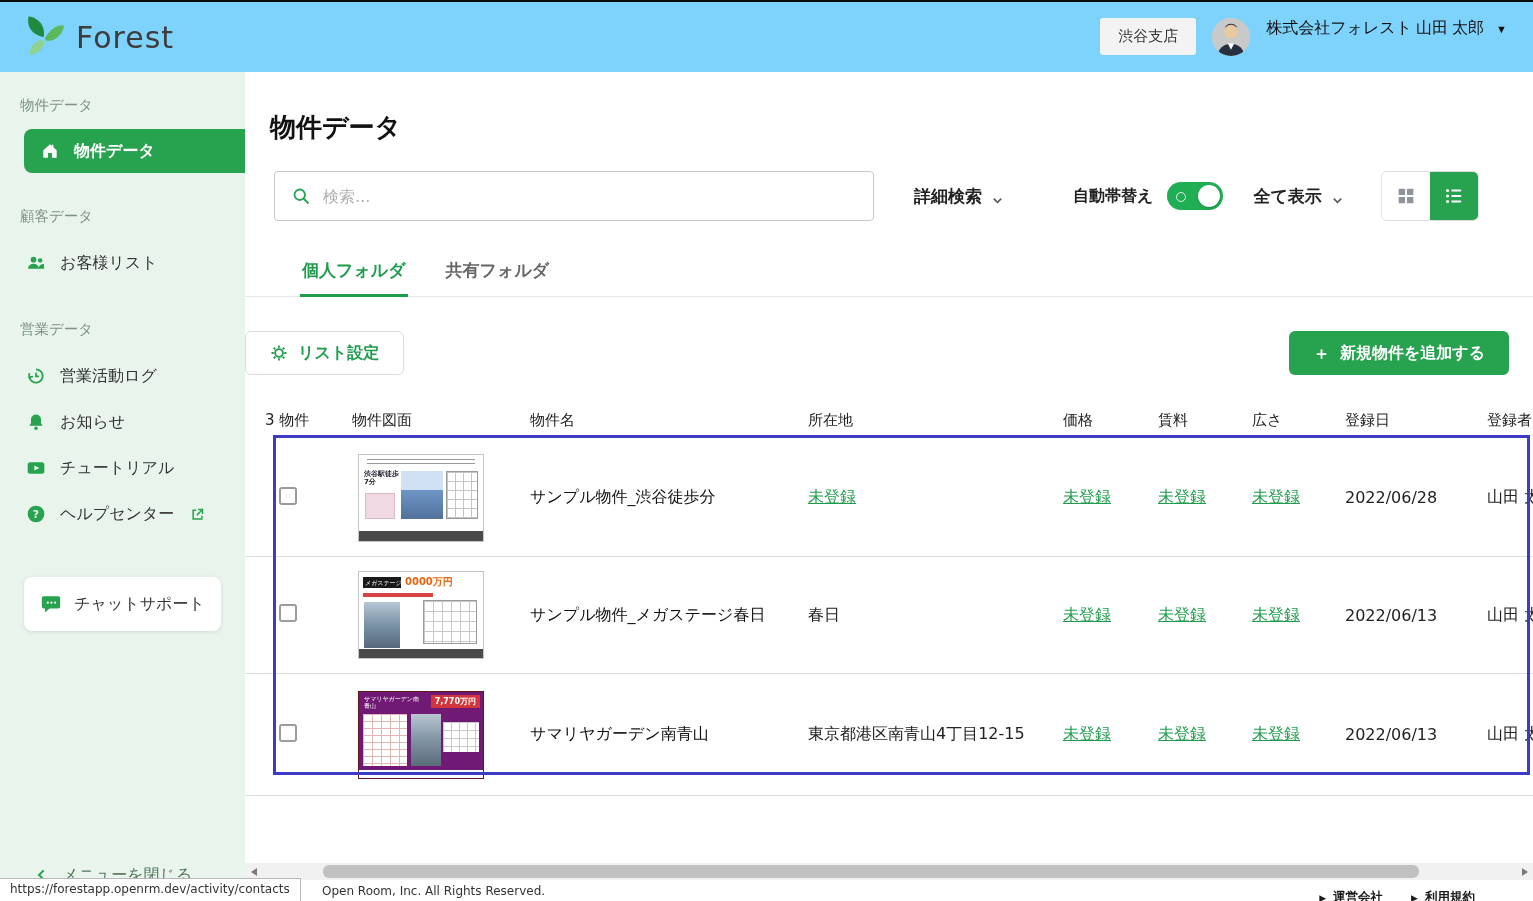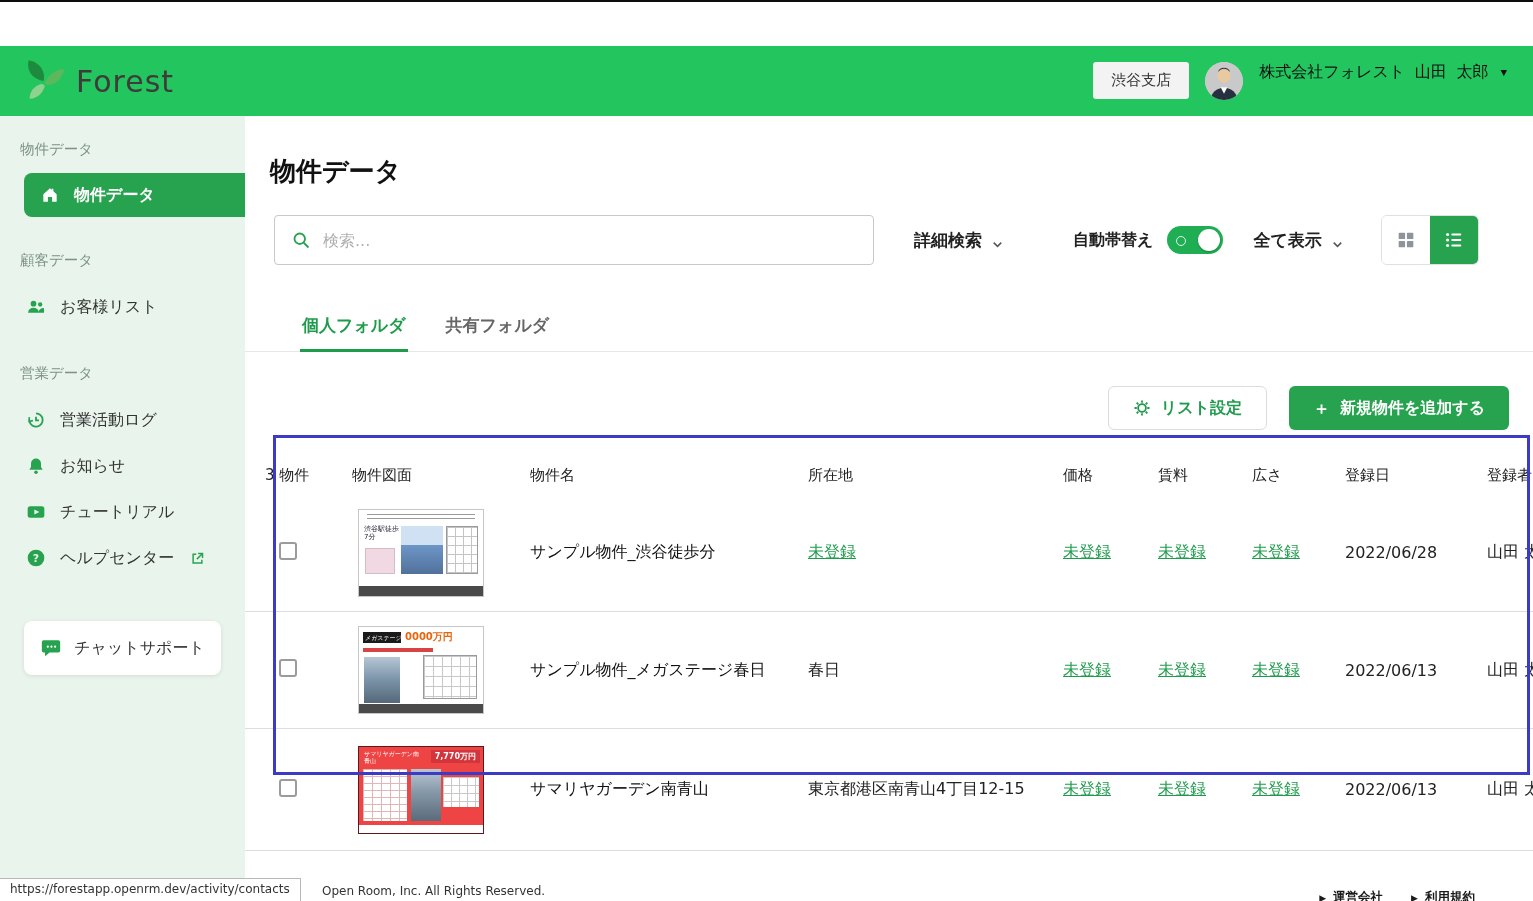--- a/index.html
+++ b/index.html
@@ -1,29 +1,29 @@
 <!DOCTYPE html>
 <html><head>
 <meta charset="utf-8">
 <style>
   * { margin:0; padding:0; box-sizing:border-box; }
   html,body { width:1533px; height:901px; }
   body { font-family:"DejaVu Sans","Liberation Sans",sans-serif; background:#fff; color:#222; }
   .screen { position:relative; width:1533px; height:901px; overflow:hidden; background:#fff; border-top:2px solid #0d0d0d; }
 
   
-  .app-header { height:70px; display:flex; align-items:center; justify-content:space-between; padding:0 26px 0 20px; background:#22c55e;margin-top:44px; }
+  .app-header { height:70px; display:flex; align-items:center; justify-content:space-between; padding:0 26px 0 20px; background:#7dd3fc; }
   .brand { display:flex; align-items:center; gap:10px; cursor:pointer; }
   .brand svg { width:46px; height:46px; }
   .brand-text { font-size:30px; color:#3f3b3a; letter-spacing:1px; }
   .header-right { display:flex; align-items:flex-start; gap:16px; }
   .branch-badge { background:#f3f3f3; color:#333; font-size:15px; padding:9px 18px; border-radius:3px; }
   .avatar { width:38px; height:38px; border-radius:50%; overflow:hidden; background:#cfcfcf; cursor:pointer; flex-shrink:0; }
   .avatar svg { width:100%; height:100%; }
-  .user-menu { display:flex; align-items:center; gap:12px; background:none; border:none; font-size:16px; color:#111; cursor:pointer; font-family:Liberation Mono, monospace; }
+  .user-menu { display:flex; align-items:center; gap:12px; background:none; border:none; font-size:16px; color:#111; cursor:pointer; font-family:Liberation Serif, serif; }
   .caret { font-size:11px; color:#111; }
 
   
   .body { display:flex; height:809px; }
   .sidebar { position:relative; width:245px; background:#e9f5ec; overflow:hidden; flex-shrink:0; }
   .main { position:relative; flex:1; overflow:hidden; background:#fff; }
 
   
   .side-label { margin:34px 0 6px 20px; font-size:14.5px; color:#7d9184; }
   .side-label.first { margin-top:24px; }
@@ -55,25 +55,25 @@
   .toggle::after { content:""; position:absolute; right:3px; top:3px; width:22px; height:22px; background:#fff; border-radius:50%; box-shadow:0 1px 2px rgba(0,0,0,.25); }
   .all-btn { margin-left:30px; }
   .view-group { display:flex; margin-left:36px; border:1px solid #e0e0e0; border-radius:6px; overflow:hidden; }
   .view-btn { width:48px; height:48px; display:flex; align-items:center; justify-content:center; border:none; background:#fff; cursor:pointer; }
   .view-btn svg { width:22px; height:22px; color:#8e9499; }
   .view-btn.active { background:#27a24f; }
   .view-btn.active svg { color:#fff; }
 
   
   .tabs { display:flex; gap:36px; margin-top:32px; padding-left:55px; border-bottom:1px solid #e7e7e7; }
-  .tab { font-size:17px; font-weight:bold; color:#666; padding:6px 2px 12px; cursor:pointer; border-bottom:3px solid transparent; margin-bottom:-1px;margin-top:11px; }
+  .tab { font-size:17px; font-weight:bold; color:#666; padding:6px 2px 12px; cursor:pointer; border-bottom:3px solid transparent; margin-bottom:-1px; }
   .tab.active { color:#1f9b4c; border-bottom-color:#1f9b4c; }
 
   
-  .actions-row { display:flex; justify-content:flex-end; gap:22px; margin:34px 24px 0 0; }
+  .actions-row { display:flex; justify-content:space-between; gap:22px; margin:34px 24px 0 0; }
   .btn-outline { display:flex; align-items:center; gap:10px; height:44px; padding:0 24px; background:#fff; border:1px solid #dcdcdc; border-radius:6px; font-size:16px; font-weight:bold; color:#1f9b4c; cursor:pointer; font-family:inherit; }
   .btn-outline svg { width:18px; height:18px; color:#1f9b4c; }
   .btn-primary { display:flex; align-items:center; gap:10px; height:44px; padding:0 24px; background:#27a24f; border:none; border-radius:6px; font-size:16px; font-weight:bold; color:#fff; cursor:pointer; font-family:inherit; }
   .btn-primary .plus { font-size:17px; font-weight:bold; }
 
   
   .table { position:relative; margin-top:26px; }
   .thead, .trow { display:grid; grid-template-columns:87px 178px 278px 255px 95px 94px 93px 142px 1fr; align-items:center; padding-left:20px; }
   .thead { height:38px; font-size:15px; color:#222; }
   .trow { height:117px; border-top:1px solid #ddd; cursor:pointer; }
@@ -84,34 +84,34 @@
   .cell-name { font-weight:normal; font-size:16px; color:#111; padding-right:18px; }
   .cell-text { font-size:16px; color:#222; padding-right:10px; }
   .link-green { font-size:16px; color:#1f9b4c; text-decoration:underline; cursor:pointer; width:max-content; }
   .cell-reg { font-size:16px; color:#222; white-space:nowrap; overflow:hidden; }
 
   .highlight-box { position:absolute; left:273px; top:433px; width:1257px; height:340px; border:3px solid #3b3bc6; pointer-events:none; z-index:7; }
 
   
   .thumb { position:relative; width:126px; height:88px; background:#fff; border:1px solid #c6c6c6; overflow:hidden; margin-left:6px; }
   .t1-topline { position:absolute; top:4px; left:8px; right:8px; height:7px; background:repeating-linear-gradient(to bottom,#9a9a9a 0 1px,transparent 1px 4px); }
-  .t1-caption { position:absolute; top:15px; left:5px; width:36px; font-size:7px; font-weight:normal; color:#223; line-height:1.25; }
+  .t1-caption { position:absolute; top:15px; left:5px; width:36px; font-size:7px; font-weight:bold; color:#223; line-height:1.25; }
   .t1-map { position:absolute; left:6px; top:38px; width:30px; height:26px; background:#f0d9e2; border:1px solid #d8b9c6; }
   .t1-photo { position:absolute; left:42px; top:16px; width:42px; height:48px; background:linear-gradient(#cfe1f3 0%,#cfe1f3 40%,#6d96c6 40%,#51719b 100%); }
   .t1-plan { position:absolute; right:5px; top:16px; width:32px; height:48px; border:1px solid #9a9a9a; background-color:#fff; background-image:linear-gradient(#c4c4c4 1px,transparent 1px),linear-gradient(90deg,#c4c4c4 1px,transparent 1px); background-size:8px 9px; }
   .t1-footer { position:absolute; left:0; right:0; bottom:0; height:10px; background:#4a4a4a; }
 
   .t2-chip { position:absolute; left:4px; top:5px; width:38px; height:11px; background:#1a1a1a; color:#fff; font-size:6px; line-height:11px; white-space:nowrap; overflow:hidden; padding-left:2px; }
   .t2-price { position:absolute; left:46px; top:3px; font-size:10px; font-weight:bold; color:#e8650f; white-space:nowrap; }
   .t2-redline { position:absolute; left:4px; top:21px; width:70px; height:4px; background:#d84343; }
   .t2-photo { position:absolute; left:5px; top:30px; width:36px; height:46px; background:linear-gradient(#b6c6d4 0%,#7b93a7 50%,#55687a 100%); }
   .t2-plan { position:absolute; right:6px; top:28px; width:54px; height:44px; border:1px solid #9a9a9a; background-color:#fff; background-image:linear-gradient(#c8c8c8 1px,transparent 1px),linear-gradient(90deg,#c8c8c8 1px,transparent 1px); background-size:9px 10px; }
   .t2-footer { position:absolute; left:0; right:0; bottom:0; height:9px; background:#4a4a4a; }
 
-  .t3 { background:#ef4444; border-color:#5d171d; }
+  .t3 { background:#701a75; border-color:#5d171d; }
   .t3-caption { position:absolute; left:5px; top:3px; width:60px; font-size:6px; color:#fff; line-height:1.3; }
   .t3-priceband { position:absolute; right:3px; top:3px; background:#d2353c; color:#fff; font-size:8px; font-weight:bold; padding:1px 4px; white-space:nowrap; }
   .t3-table { position:absolute; left:4px; top:22px; width:44px; height:52px; background-color:#fff; background-image:linear-gradient(#e3b6b6 1px,transparent 1px),linear-gradient(90deg,#e3b6b6 1px,transparent 1px); background-size:9px 7px; }
   .t3-photo { position:absolute; left:52px; top:22px; width:30px; height:52px; background:linear-gradient(#b9c6d2 0%,#8598a8 45%,#5a6b7a 100%); }
   .t3-plan { position:absolute; right:4px; top:30px; width:36px; height:30px; background-color:#fff; background-image:linear-gradient(#c8c8c8 1px,transparent 1px),linear-gradient(90deg,#c8c8c8 1px,transparent 1px); background-size:8px 8px; }
   .t3-footer { position:absolute; left:0; right:0; bottom:0; height:8px; background:#fff; }
 
   
   .hscroll { position:absolute; left:0; right:0; bottom:1px; height:17px; background:#f1f1f1; z-index:5; }
   .hthumb { position:absolute; left:78px; top:2px; width:1096px; height:13px; background:#c1c1c1; border-radius:6px; cursor:pointer; }

